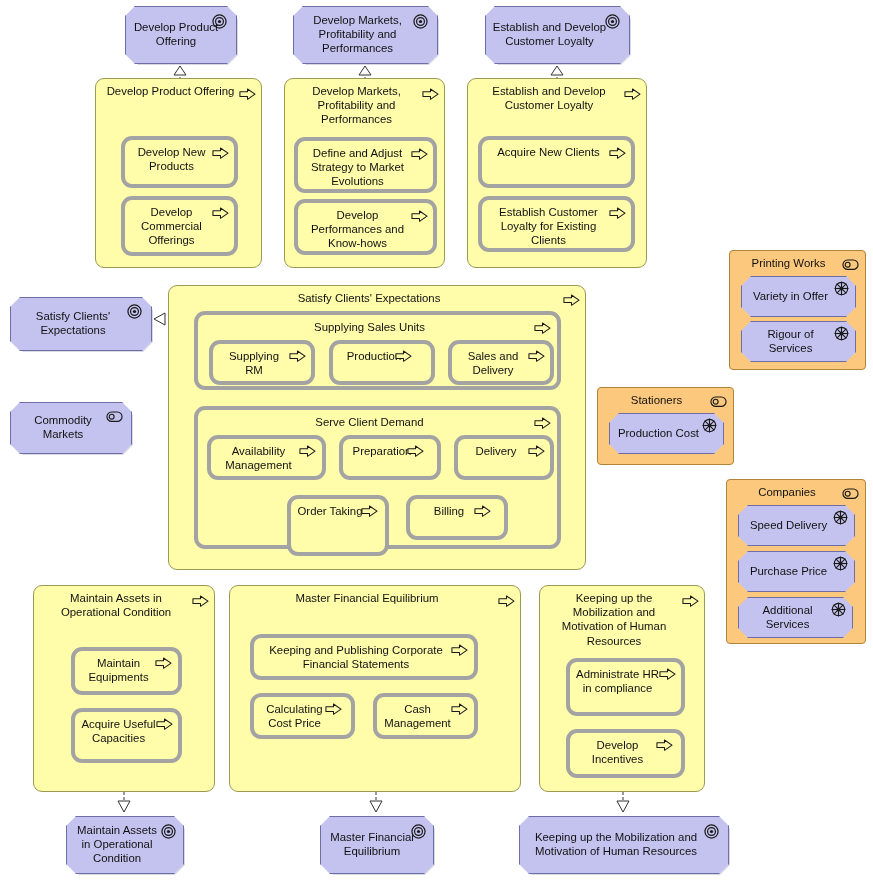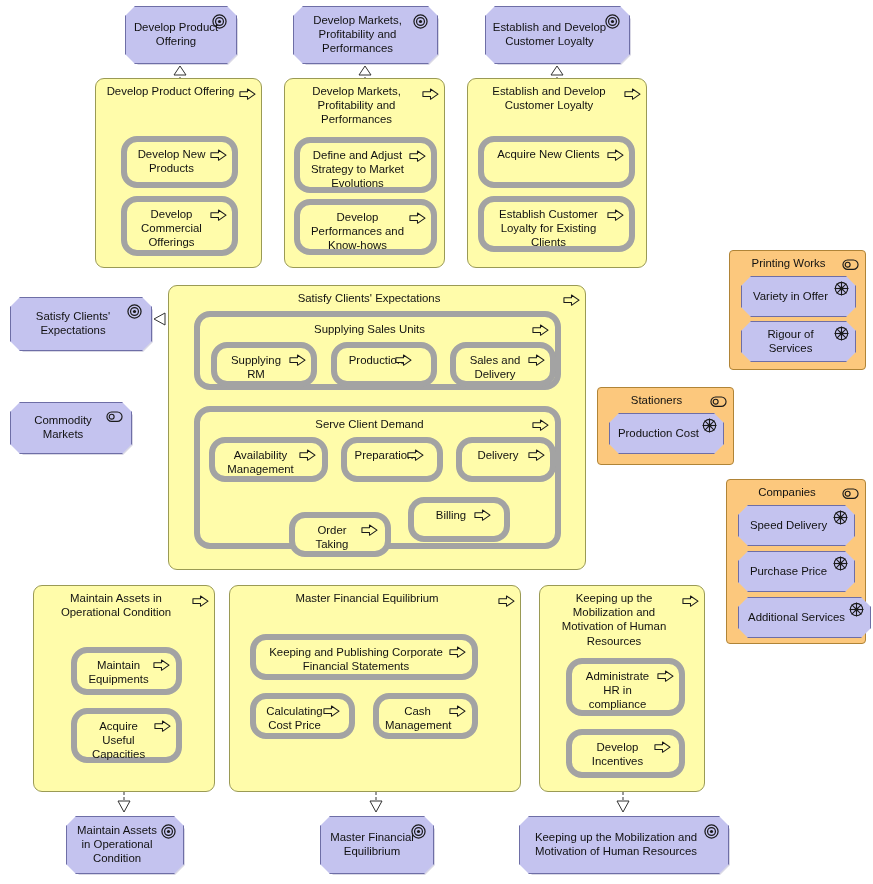--- a/index.html
+++ b/index.html
@@ -27,22 +27,22 @@
   }
 
   
   .proc {
     background: #fffcaa;
     border: 1px solid #9a9a55;
     border-radius: 9px;
   }
   .proc.sub {
     background: #fffcaa;
-    border: 6px solid #a3a3a3;
-    border-radius: 16px;
+    border: 4px solid #a3a3a3;
+    border-radius: 11px;
   }
   .proc-label {
     position: absolute;
     left: 6px;
     right: 22px;
     top: 5px;
     text-align: center;
     font-size: 11.4px;
     line-height: 14.2px;
     color: #111111;
@@ -369,21 +369,21 @@
 
       <div class="node proc sub" style="left:141px; top:25px; width:102px; height:45px;">
         <div class="proc-label">Preparation</div>
         <span class="icon ic-arrow" style="right:13px; top:6px;">
           <svg viewBox="0 0 18 13">
               <polygon points="1,4 9,4 9,1 17,6.5 9,12 9,9 1,9" fill="#fffcaa" stroke="#1a1a1a" stroke-width="1.1" stroke-linejoin="round"></polygon>
             </svg>
         </span>
       </div>
 
-      <div class="node proc sub" style="left:89px; top:100px; width:102px; height:45px;">
+      <div class="node proc sub" style="left:89px; top:85px; width:102px; height:61px;">
         <div class="proc-label">Order Taking</div>
         <span class="icon ic-arrow" style="right:7px; top:6px;">
           <svg viewBox="0 0 18 13">
               <polygon points="1,4 9,4 9,1 17,6.5 9,12 9,9 1,9" fill="#fffcaa" stroke="#1a1a1a" stroke-width="1.1" stroke-linejoin="round"></polygon>
             </svg>
         </span>
       </div>
 
       <div class="node proc sub" style="left:208px; top:85px; width:102px; height:45px;">
         <div class="proc-label">Billing</div>
@@ -493,21 +493,21 @@
             <circle cx="8" cy="8" r="6.6" fill="none" stroke="#1a1a1a" stroke-width="1.2"></circle>
             <circle cx="8" cy="8" r="2.1" fill="#1a1a1a"></circle>
             <line x1="8" y1="0.6" x2="8" y2="15.4" stroke="#1a1a1a" stroke-width="1.2"></line>
             <line x1="0.6" y1="8" x2="15.4" y2="8" stroke="#1a1a1a" stroke-width="1.2"></line>
             <line x1="2.8" y1="2.8" x2="13.2" y2="13.2" stroke="#1a1a1a" stroke-width="1.2"></line>
             <line x1="13.2" y1="2.8" x2="2.8" y2="13.2" stroke="#1a1a1a" stroke-width="1.2"></line>
           </svg>
       </span>
     </div>
 
-    <div class="octo-wrap" style="left:11px; top:117px; width:131px; height:39px;">
+    <div class="octo-wrap" style="left:11px; top:117px; width:113px; height:39px;">
       <div class="octo" style="position:absolute;left:0;top:0;width:100%;height:100%;"></div>
       <div class="octo-label tight">Additional Services</div>
       <span class="icon ic-driver" style="right:5px; top:5px;">
         <svg viewBox="0 0 16 16">
             <circle cx="8" cy="8" r="6.6" fill="none" stroke="#1a1a1a" stroke-width="1.2"></circle>
             <circle cx="8" cy="8" r="2.1" fill="#1a1a1a"></circle>
             <line x1="8" y1="0.6" x2="8" y2="15.4" stroke="#1a1a1a" stroke-width="1.2"></line>
             <line x1="0.6" y1="8" x2="15.4" y2="8" stroke="#1a1a1a" stroke-width="1.2"></line>
             <line x1="2.8" y1="2.8" x2="13.2" y2="13.2" stroke="#1a1a1a" stroke-width="1.2"></line>
             <line x1="13.2" y1="2.8" x2="2.8" y2="13.2" stroke="#1a1a1a" stroke-width="1.2"></line>

